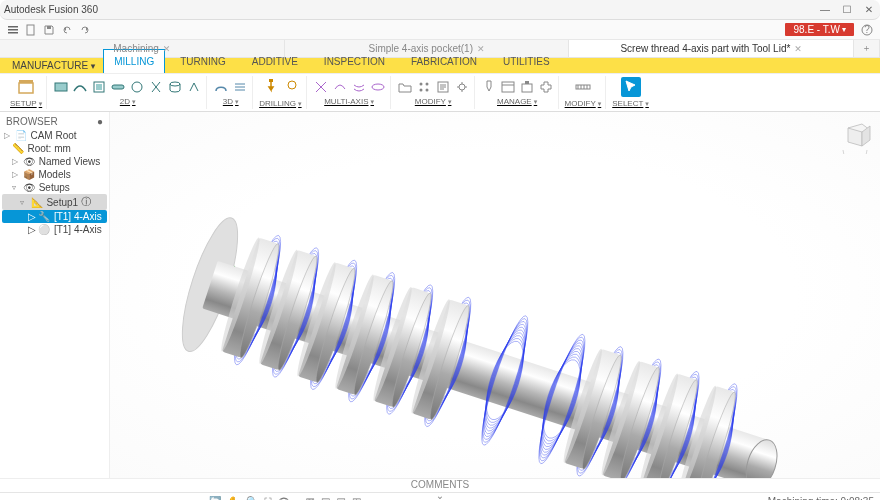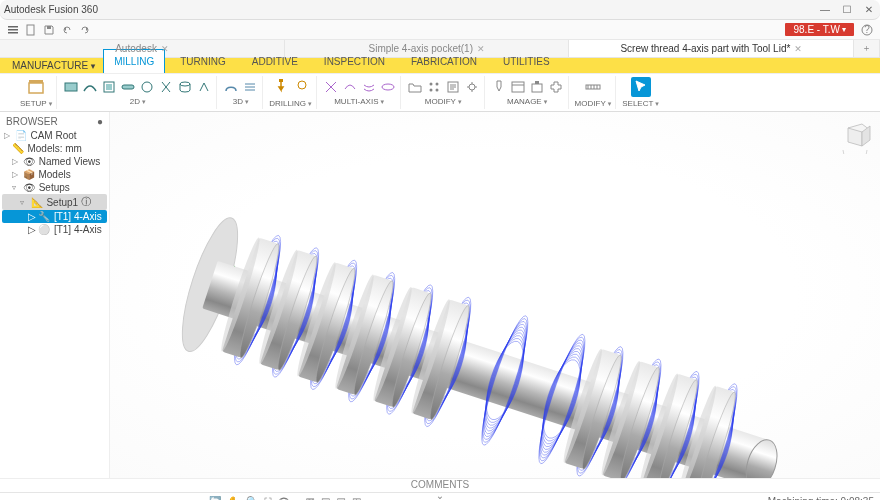--- a/index.html
+++ b/index.html
@@ -13,21 +13,21 @@
 .qat .q svg { width:12px; height:12px; }
 .tabs { height: 18px; background: #f5f5f5; display: flex; align-items: stretch; border-bottom: 1px solid #e5e5e5; }
 .tab { flex: 1; display:flex; align-items:center; justify-content:center; gap:4px; border-right:1px solid #e5e5e5; color:#888; font-size:9px; position:relative; }
 .tab.active { background:#fff; color:#333; }
 .tab .close { color:#aaa; font-size:9px; }
 .redpill { margin-left:auto; background:#D73A2F; color:#fff; padding: 1px 8px; font-size:9px; display:flex; align-items:center; gap:2px; border-radius:1px; }
 .ribbonrow { height: 16px; display:flex; align-items:flex-end; padding-left: 8px; gap:4px; background:#fde047; border-bottom:1px solid #eee; }
 .wmenu { font-size:9px; color:#444; padding: 2px 4px; }
 .rtab { font-size:10px; color:#555; padding: 6px 10px; border:1px solid transparent; border-bottom:none; }
 .rtab.active { color:#0696D7; border-color:#0696D7; background:#fff; }
-.ribbon { height: 38px; background:#fff; display:flex; align-items:center; padding: 2px 16px; gap:2px; border-bottom:1px solid #ddd; }
+.ribbon { height: 38px; background:#fff; display:flex; align-items:center; padding: 2px 6px; gap:2px; border-bottom:1px solid #ddd;text-decoration:underline; }
 .rgroup { display:flex; flex-direction:column; align-items:center; padding: 0 4px; border-right:1px solid #eee; height:100%; justify-content:center; gap:2px; }
 .rgroup .icons { display:flex; gap:3px; }
 .ricon { width:16px; height:16px; display:flex; align-items:center; justify-content:center; }
 .ricon.big { width:20px; height:20px; }
 .ricon svg { width:100%; height:100%; }
 .ricon.sel { background:#0696D7; border-radius:2px; }
 .ricon.sel svg { fill:#fff; stroke:#fff; }
 .rlabel { font-size:8px; color:#666; display:flex; align-items:center; gap:2px; }
 .rlabel::after { content:"▾"; font-size:7px; color:#888; }
 .main { display:flex; height: 366px; }
@@ -102,21 +102,21 @@
         <svg viewBox="0 0 12 12">
           <circle cx="6" cy="6" r="5" fill="none" stroke="#888"></circle>
           <text x="6" y="9" text-anchor="middle" font-size="8" fill="#888">?</text>
         </svg>
       </span>
   </div>
 </div>
 
 <div class="tabs">
   <div class="tab">
-      <span>Autodesk</span>
+      <span>Machining</span>
       <span class="close">✕</span>
     </div>
   <div class="tab">
       <span>Simple 4-axis pocket(1)</span>
       <span class="close">✕</span>
     </div>
   <div class="tab active">
       <span>Screw thread 4-axis part with Tool Lid*</span>
       <span class="close">✕</span>
     </div>
@@ -329,21 +329,21 @@
 </div>
 
 <div class="main">
   <div class="browserpane">
     <div class="browserhdr">
         <span>BROWSER</span>
         <span>●</span>
       </div>
     <div class="btree">
       <div class="node"><span class="exp">▷</span>📄 <span>CAM Root</span></div>
-      <div class="node d1">📏 <span>Models: mm</span></div>
+      <div class="node d1">📏 <span>Root: mm</span></div>
       <div class="node d1"><span class="exp">▷</span>👁 <span>Named Views</span></div>
       <div class="node d1"><span class="exp">▷</span>📦 <span>Models</span></div>
       <div class="node d1"><span class="exp">▿</span>👁 <span>Setups</span></div>
       <div class="node d2 selgrp"><span class="exp">▿</span>📐 <span>Setup1</span> ⓘ</div>
       <div class="node d3 selblue">▷ 🔧 <span>[T1] 4-Axis</span></div>
       <div class="node d3">▷ ⚪ <span>[T1] 4-Axis</span></div>
     </div>
   </div>
 
   <div class="viewport">

